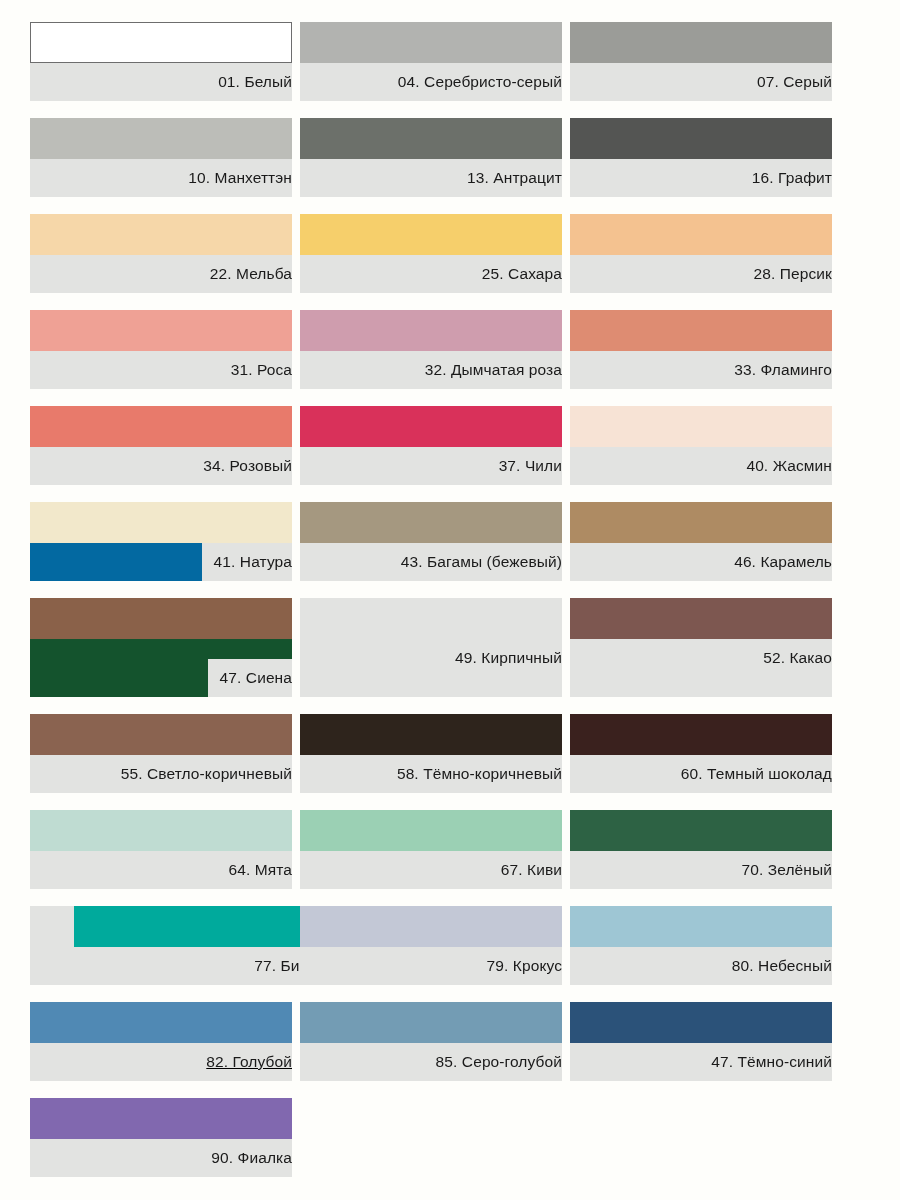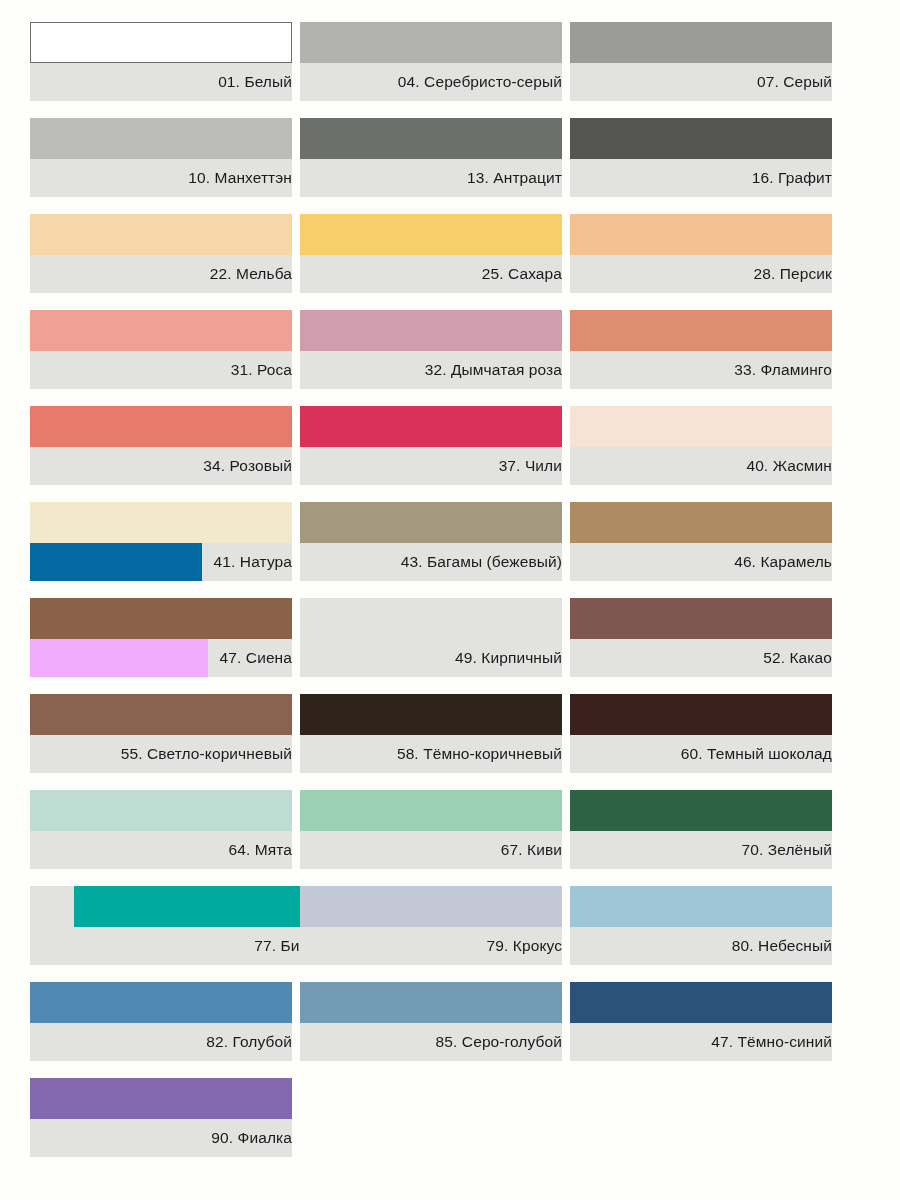--- a/index.html
+++ b/index.html
@@ -135,21 +135,21 @@
         <div class="swatch-label" style="background-color: rgb(226, 227, 225); color: rgb(26, 26, 26);">41. Натура</div>
       </div>
       <div class="swatch-card" style="background-color: rgb(226, 227, 225);">
         <div class="swatch-color" style="background-color: rgb(165, 152, 128);"></div>
         <div class="swatch-label" style="background-color: rgb(226, 227, 225); color: rgb(26, 26, 26);">43. Багамы (бежевый)</div>
       </div>
       <div class="swatch-card" style="background-color: rgb(226, 227, 225);">
         <div class="swatch-color" style="background-color: rgb(174, 139, 99);"></div>
         <div class="swatch-label" style="background-color: rgb(226, 227, 225); color: rgb(26, 26, 26);">46. Карамель</div>
       </div>
-      <div class="swatch-card" style="background-color: #f0abfc;">
+      <div class="swatch-card" style="background-color: #14532d; gap: 20px;">
         <div class="swatch-color" style="background-color: rgb(138, 97, 73);"></div>
         <div class="swatch-label" style="background-color: rgb(226, 227, 225); color: rgb(26, 26, 26);">47. Сиена</div>
       </div>
       <div class="swatch-card" style="background-color: rgb(226, 227, 225);">
         <div class="swatch-color"></div>
         <div class="swatch-label" style="background-color: rgb(226, 227, 225); color: rgb(26, 26, 26);">49. Кирпичный</div>
       </div>
       <div class="swatch-card" style="background-color: rgb(226, 227, 225);">
         <div class="swatch-color" style="background-color: rgb(125, 87, 80);"></div>
         <div class="swatch-label" style="background-color: rgb(226, 227, 225); color: rgb(26, 26, 26);">52. Какао</div>
@@ -183,21 +183,21 @@
         <div class="swatch-label" style="background-color: rgb(226, 227, 225); color: rgb(26, 26, 26);">77. Бирюза</div>
       </div>
       <div class="swatch-card" style="background-color: rgb(226, 227, 225);">
         <div class="swatch-color" style="background-color: rgb(195, 200, 214);"></div>
         <div class="swatch-label" style="background-color: rgb(226, 227, 225); color: rgb(26, 26, 26);">79. Крокус</div>
       </div>
       <div class="swatch-card" style="background-color: rgb(226, 227, 225);">
         <div class="swatch-color" style="background-color: rgb(158, 198, 212);"></div>
         <div class="swatch-label" style="background-color: rgb(226, 227, 225); color: rgb(26, 26, 26);">80. Небесный</div>
       </div>
-      <div class="swatch-card" style="background-color: rgb(226, 227, 225);">
+      <div class="swatch-card" style="background-color: rgb(226, 227, 225); text-decoration: underline;">
         <div class="swatch-color" style="background-color: rgb(80, 137, 180);"></div>
         <div class="swatch-label" style="background-color: rgb(226, 227, 225); color: rgb(26, 26, 26);">82. Голубой</div>
       </div>
       <div class="swatch-card" style="background-color: rgb(226, 227, 225);">
         <div class="swatch-color" style="background-color: rgb(115, 156, 180);"></div>
         <div class="swatch-label" style="background-color: rgb(226, 227, 225); color: rgb(26, 26, 26);">85. Серо-голубой</div>
       </div>
       <div class="swatch-card" style="background-color: rgb(226, 227, 225);">
         <div class="swatch-color" style="background-color: rgb(43, 82, 121);"></div>
         <div class="swatch-label" style="background-color: rgb(226, 227, 225); color: rgb(26, 26, 26);">47. Тёмно-синий</div>

